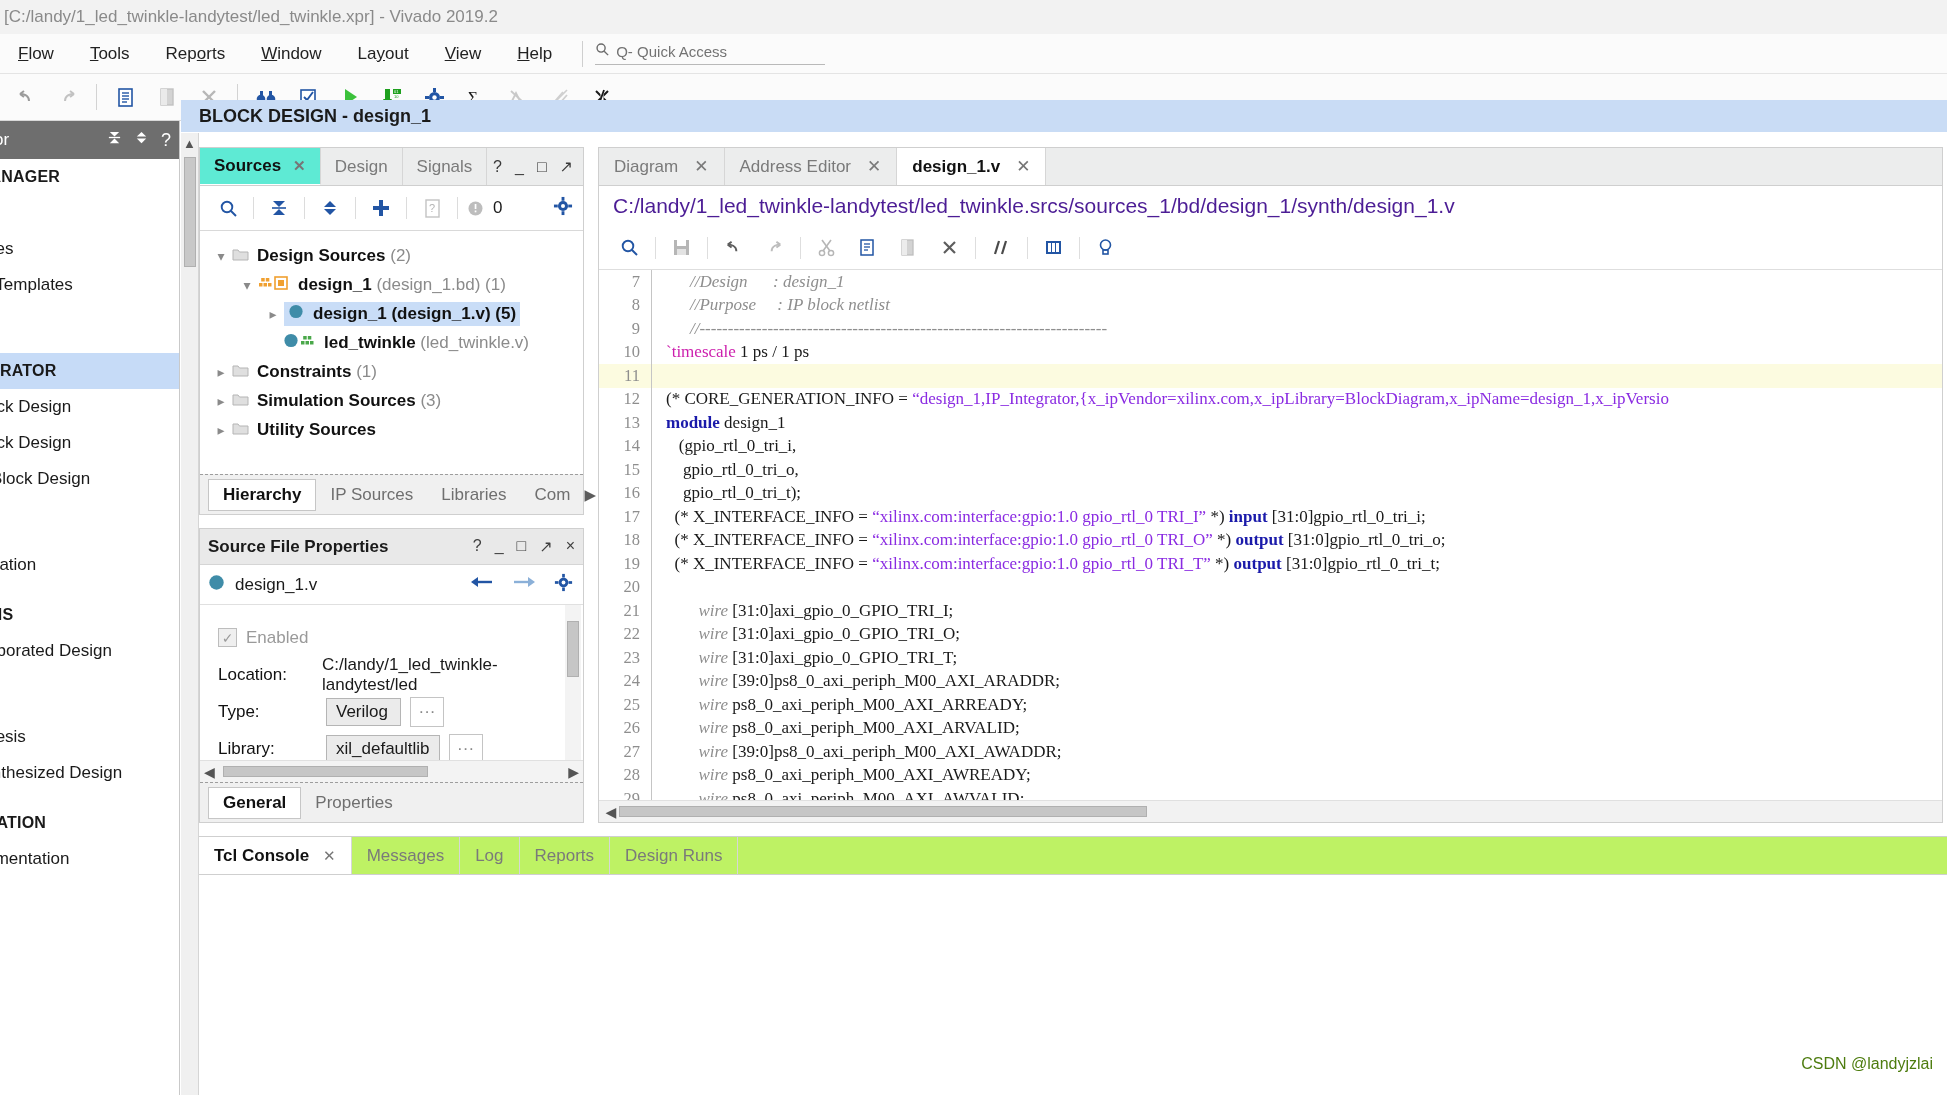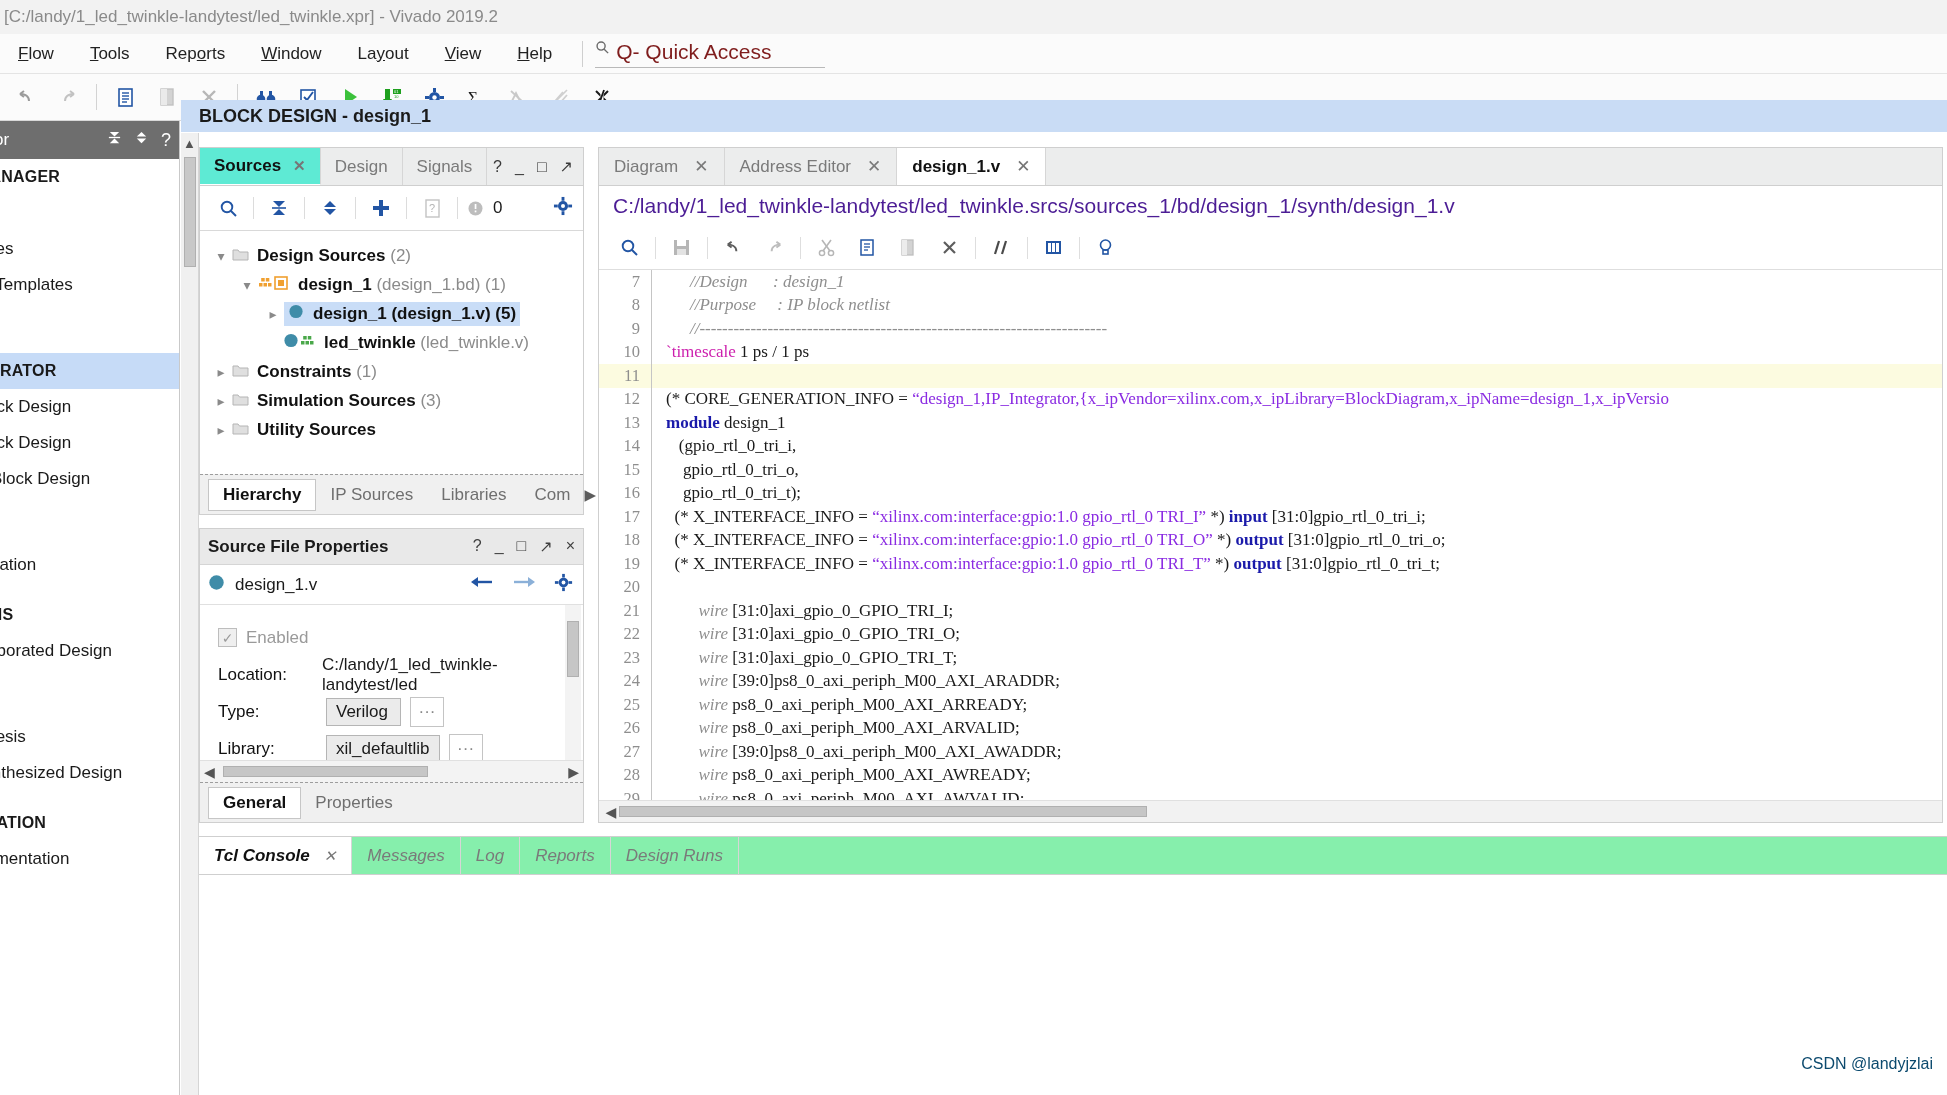--- a/index.html
+++ b/index.html
@@ -28,24 +28,24 @@
     display:flex; align-items:center; gap:0px;
     border-bottom:1px solid #e4e4e4;
   }
   .menuitem {
     padding: 6px 18px; font-size:17px; color:#222; cursor:default;
     white-space:nowrap;
   }
   .menuitem u { text-decoration: underline; }
   .menusep { width:1px; height:26px; background:#cfcfcf; margin:0 12px; }
   .quickaccess {
-    display:flex; gap:6px;
+    display:flex; align-items:center; gap:6px;
     width: 230px; padding-bottom:3px;
     border-bottom:1px solid #b9b9b9;
-    color:#7f1d1d; font-size:21px;
+    color:#737373; font-size:15px;
   }
   .qa-icon { color:#6b6b6b; font-size:16px; }
 
   
   .toolbar {
     height: 47px; background:#fbfbfb;
     display:flex; align-items:center; padding-left:6px;
     border-bottom:1px solid #d8d8d8; gap:2px;
   }
   .tb { width:40px; height:36px; display:flex; align-items:center; justify-content:center; }
@@ -192,25 +192,25 @@
   .plain { color:#1a1a1a; }
   .ed-hscroll { height:22px; background:#f2f2f2; border-top:1px solid #e0e0e0; display:flex; align-items:center; padding:0 4px;}
   .ed-hscroll .arw { color:#555; font-size:14px; width:16px; text-align:center;}
   .ed-hscroll .th { height:11px; background:#c6c6c6; border:1px solid #b0b0b0; }
 
   
   .tcl {
     position:absolute; left:199px; top:836px; right:0; bottom:0;
     background:#fff; border-top:1px solid #cfcfcf;
   }
-  .tcl-tabs { height:38px; background:#86efac; display:flex; align-items:stretch; border-bottom:1px solid #cfcfcf;font-style:italic;}
+  .tcl-tabs { height:38px; background:#bef264; display:flex; align-items:stretch; border-bottom:1px solid #cfcfcf;}
   .tcltab { display:flex;align-items:center;gap:14px;padding:0 15px;font-size:17px;color:#7a7a7a;border-right:1px solid #d6d6d6;}
   .tcltab.active { background:#fff;color:#111;font-weight:bold;}
 
-  .watermark { position:absolute; right:14px; bottom:22px; color:#0c4a6e; font-size:16px;}
+  .watermark { position:absolute; right:14px; bottom:22px; color:#4d7c0f; font-size:16px;}
 </style>
 </head>
 <body>
 
 <div class="app">
 
   <div class="titlebar">
     <span class="t">[C:/landy/1_led_twinkle-landytest/led_twinkle.xpr] - Vivado 2019.2</span>
   </div>
 

